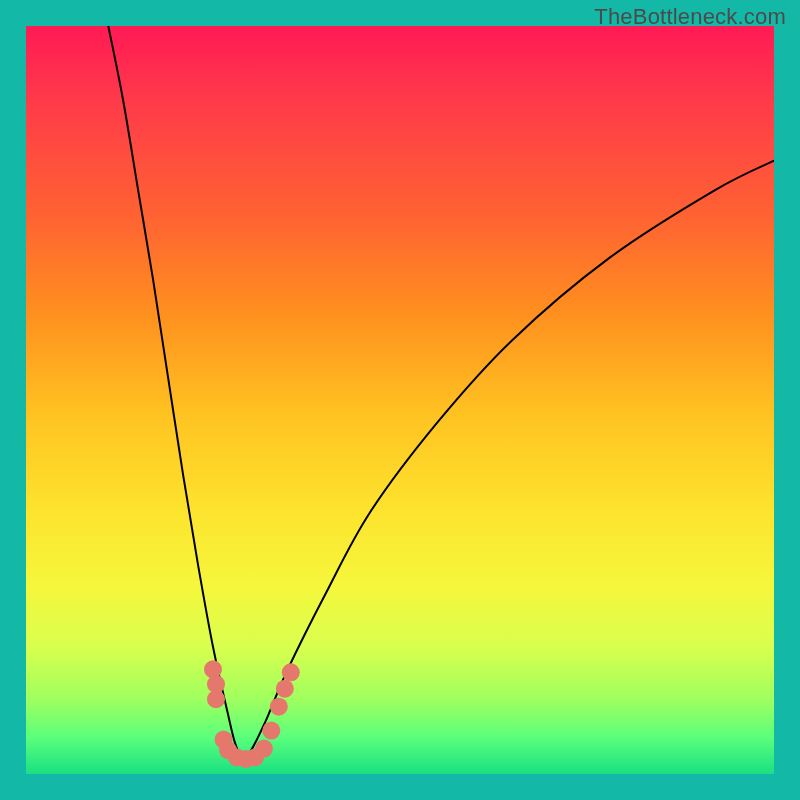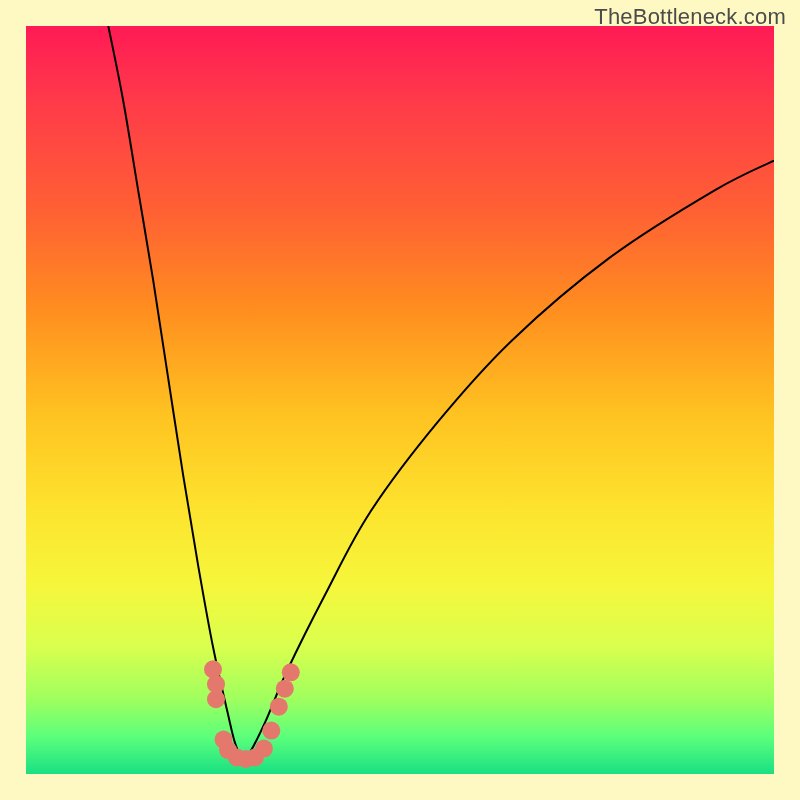--- a/index.html
+++ b/index.html
@@ -8,21 +8,21 @@
     width: 800px;
     height: 800px;
     background: #000;
     overflow: hidden;
     font-family: Arial, Helvetica, sans-serif;
   }
   .frame {
     position: absolute;
     left: 0; top: 0;
     width: 800px; height: 800px;
-    background: #fef9c3;
+    background: #14b8a6;
   }
   .plot {
     position: absolute;
     left: 26px;
     top: 26px;
     width: 748px;
     height: 748px;
     
     background: linear-gradient(
       to bottom,

